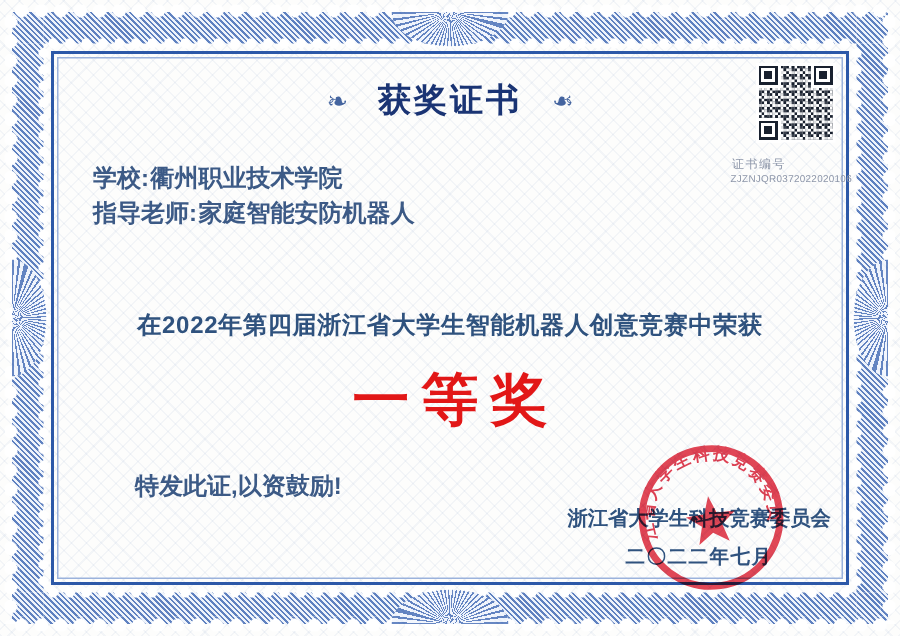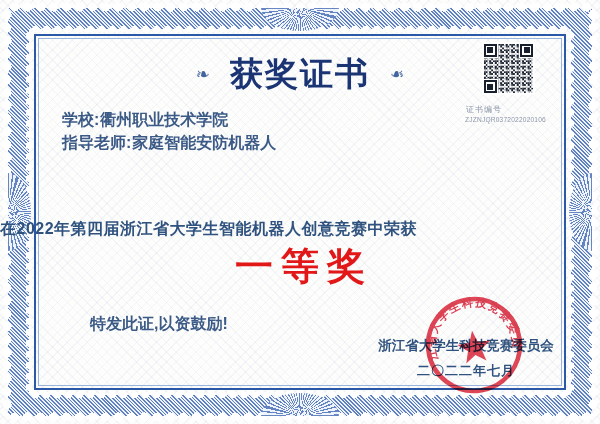--- a/index.html
+++ b/index.html
@@ -63,34 +63,34 @@
     clip-path:ellipse(23px 39px at 100% 50%);}
 
   .inner-frame{
     position:absolute;inset:34px;
     border:2px solid #2c58a8;
     outline:1px solid #9bb2dc;outline-offset:-5px;
   }
 
   
   .title-row{position:absolute;top:52px;left:0;right:0;text-align:center;color:#1a3474;white-space:nowrap;}
-  .title{font-family:Liberation Serif, serif;font-weight:bold;font-size:33px;letter-spacing:2px;vertical-align:middle;}
+  .title{font-family:Liberation Serif, serif;font-weight:bold;font-size:22px;letter-spacing:2px;vertical-align:middle;}
   .ornament{font-size:17px;color:#44649f;vertical-align:middle;display:inline-block;margin:0 20px;}
   .ornament.flip{transform:scaleX(-1);}
 
-  .qr-block{position:absolute;top:42px;left:465px;width:90px;color:#8d96a9;}
+  .qr-block{position:absolute;top:42px;left:487px;width:90px;color:#8d96a9;}
   .qr{width:53px;height:53px;margin-left:17px;display:block;}
   .qr-label{font-size:8px;margin:9px 0 1px 1px;letter-spacing:1px;}
   .qr-number{font-size:6.6px;white-space:nowrap;letter-spacing:0.2px;}
 
   .fields{position:absolute;left:62px;top:109px;font-size:16px;font-weight:600;color:#3c5a86;}
   .field-row{height:22.5px;line-height:22.5px;white-space:nowrap;}
   .field-label{margin-right:1px;}
 
-  .statement{position:absolute;top:219px;left:0;right:0;
+  .statement{position:absolute;top:207px;left:0;right:0;text-align:center;
     font-size:16px;font-weight:600;color:#2f527e;letter-spacing:0.5px;}
 
   .award{position:absolute;top:241px;left:0;right:0;text-align:center;
     font-size:38px;font-weight:bold;color:#e21717;letter-spacing:8px;text-indent:8px;}
 
   .closing{position:absolute;left:90px;top:314px;font-size:16px;font-weight:600;color:#3c5a86;}
 
   .issuer-block{position:absolute;left:370px;top:337px;width:192px;text-align:center;
     color:#2f527e;font-weight:600;}
   .issuer{font-size:13.5px;}

